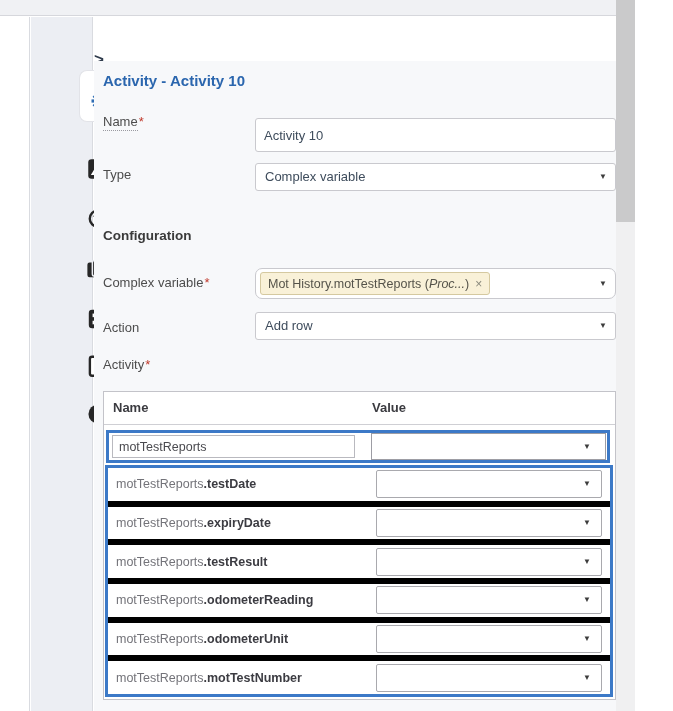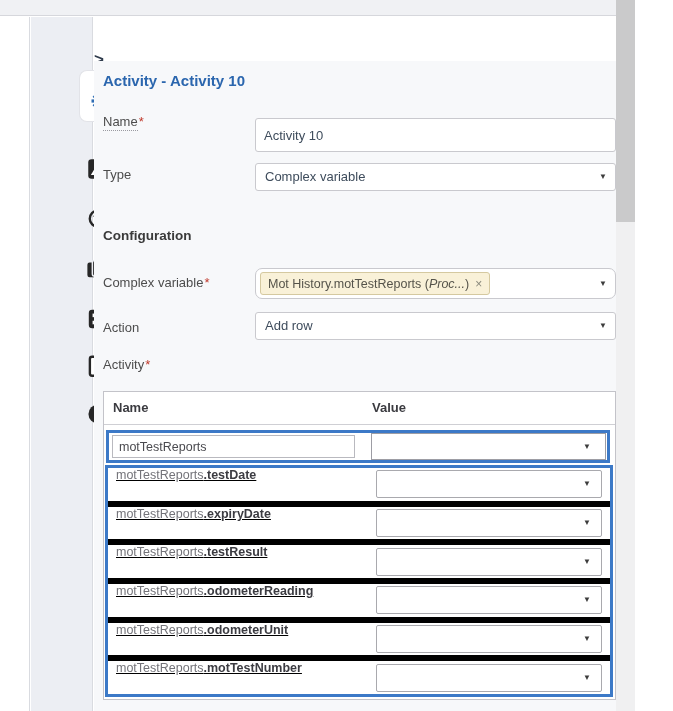--- a/index.html
+++ b/index.html
@@ -37,21 +37,21 @@
   .thead{position:absolute;left:0;top:0;width:100%;height:33px;border-bottom:1px solid #cfcfd4;}
   .th{position:absolute;top:8px;font-size:13px;font-weight:700;color:#3b3b40;}
   .th.name{left:9px;}
   .th.value{left:268px;}
   .row1-zone{position:absolute;left:0;top:33px;width:100%;height:40px;}
   .row1-box{position:absolute;left:2px;top:5px;width:504px;height:33px;border:3px solid #3c79c7;background:#fff;}
   .row1-name{position:absolute;left:3px;top:2px;width:243px;height:23px;background:#fff;border:1px solid #b9b9bf;font-family:inherit;font-size:12.5px;color:#4a4a4f;padding:0 6px;}
   .row1-select{position:absolute;left:262px;top:0px;width:235px;height:27px;background:#fff;border:1px solid #9d9da4;cursor:pointer;}
   .row1-select .caret{right:14px;}
   .group-box{position:absolute;left:1px;top:73px;width:508px;height:232px;border:3px solid #3c79c7;background:#fff;display:flex;flex-direction:column;}
-  .grow{position:relative;flex:1;display:flex;align-items:flex-start;text-decoration:underline;}
+  .grow{position:relative;flex:1;display:flex;align-items:center;}
   .grow + .grow{border-top:6px solid #000000;}
   .gname{padding-left:8px;font-size:12.5px;white-space:nowrap;}
   .gname .pre{color:#737379;}
   .gname .suf{color:#3c3c42;font-weight:600;}
   .gselect{position:absolute;left:268px;top:50%;transform:translateY(-50%);width:226px;height:28px;background:#fff;border:1px solid #a9a9ae;border-radius:2px;cursor:pointer;}
   .gselect .caret{right:10px;top:50%;}
   
   .scroll-track{position:absolute;left:616px;top:0;width:19px;height:711px;background:#f0f0f1;}
   .scroll-thumb{position:absolute;left:0;top:0;width:19px;height:222px;background:#cacacb;cursor:pointer;}
   .right-white{position:absolute;left:635px;top:0;width:38px;height:711px;background:#ffffff;}

